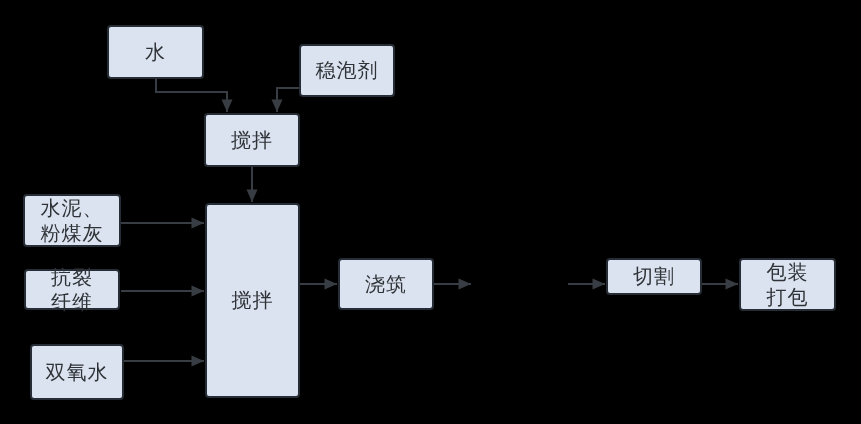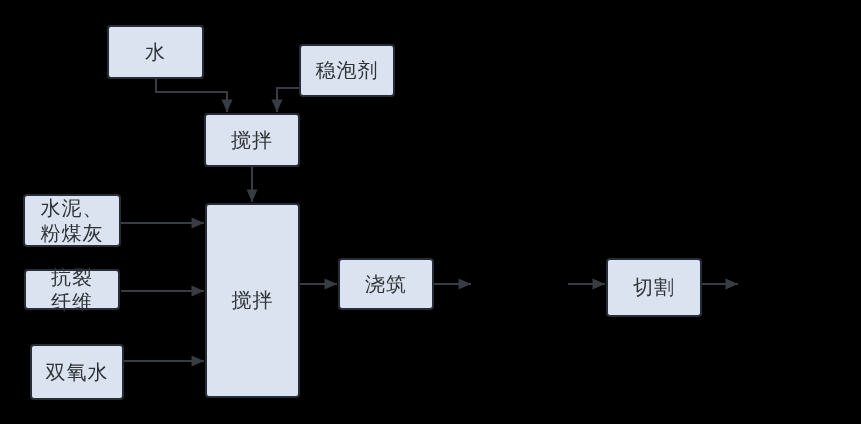--- a/index.html
+++ b/index.html
@@ -70,16 +70,18 @@
   <div class="node" style="left:24px;top:269px;width:96px;height:41px">抗裂
 纤维</div>
 
   <div class="node" style="left:30px;top:344px;width:94px;height:56px">双氧水</div>
 
   <div class="node" style="left:205px;top:203px;width:95px;height:195px">搅拌</div>
 
   <div class="node" style="left:338px;top:258px;width:96px;height:52px">浇筑</div>
 
 
-  <div class="node" style="left:606px;top:258px;width:96px;height:59px">切割</div>
+  <div class="node" style="left:606px;top:258px;width:96px;height:37px">切割</div>
 
+  <div class="node" style="left:739px;top:258px;width:97px;height:53px">包装
+打包</div>
 
 </div>
 
 </body></html>

